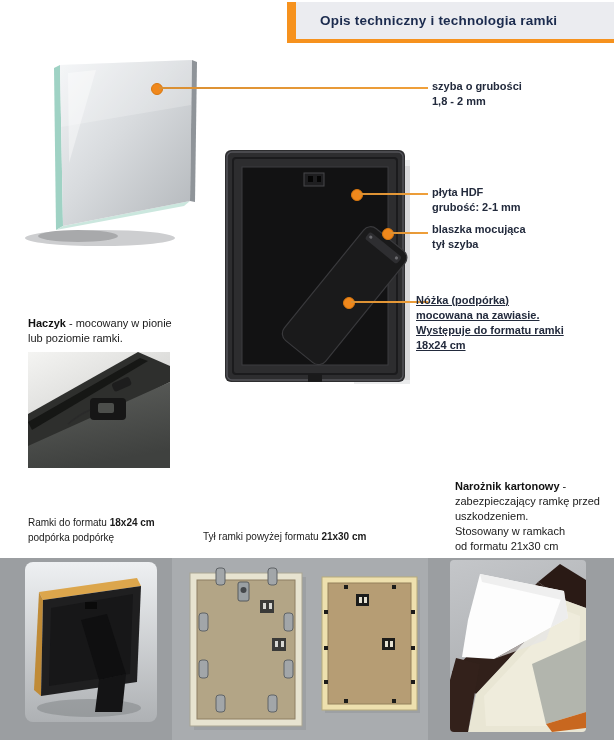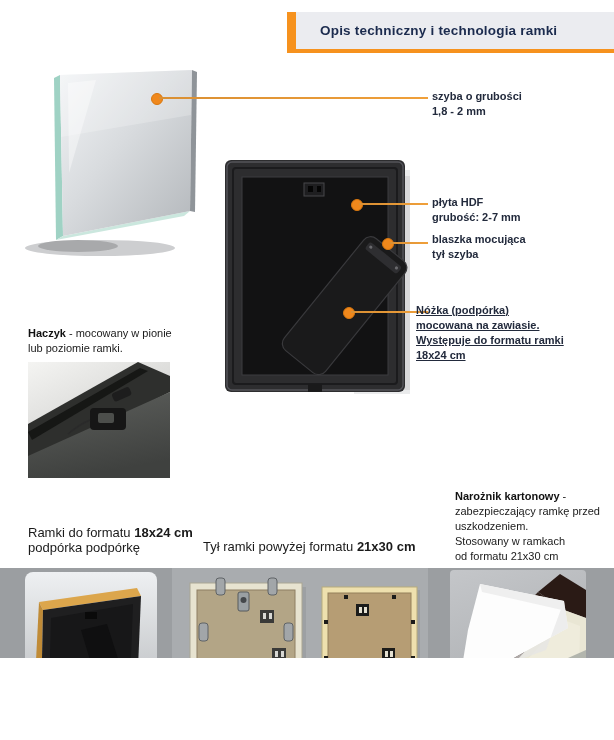--- a/index.html
+++ b/index.html
@@ -1,37 +1,37 @@
 <!DOCTYPE html>
 <html><head>
 <meta charset="utf-8">
 <style>
   html,body{margin:0;padding:0;background:#ffffff;}
-  #page{position:relative;width:614px;height:648px;background:#ffffff;overflow:hidden;
-        font-family:"Liberation Sans",sans-serif;color:#141414;margin-top:10px;}
+  #page{position:relative;width:614px;height:740px;background:#ffffff;overflow:hidden;
+        font-family:"Liberation Sans",sans-serif;color:#141414;}
 
   
   .hdr{position:absolute;left:287px;top:2px;width:318px;height:37px;
        background:#ebecf0;border-left:9px solid #f6921e;border-bottom:4px solid #f6921e;
        display:flex;align-items:center;}
   .hdr .title{padding-left:24px;font-size:13.5px;font-weight:bold;color:#1b2b4e;letter-spacing:.2px;}
 
   
   .ph{position:absolute;}
   .ph svg{display:block;}
 
   
   .lead{position:absolute;height:2px;background:linear-gradient(90deg,#d98f33,#f0a03a);}
   .dot{position:absolute;width:10px;height:10px;border-radius:50%;background:#f0881c;border:1px solid #d8770f;}
 
   
   .ann{position:absolute;font-size:11px;font-weight:bold;color:#222a3c;line-height:15px;white-space:nowrap;}
   .note{position:absolute;font-size:11px;color:#1a1a1a;line-height:15px;white-space:nowrap;}
   .note b{font-weight:bold;color:#111;}
-  .cap{position:absolute;font-size:13px;color:#1a1a1a;line-height:15px;white-space:nowrap;}
+  .cap{position:absolute;font-size:10px;color:#1a1a1a;line-height:15px;white-space:nowrap;}
   .cap b{font-weight:bold;}
 
   
   .strip{position:absolute;left:0;top:558px;width:614px;height:182px;background:#9b9ea1;}
   .midpanel{position:absolute;left:172px;top:0;width:256px;height:182px;background:#a9acaf;}
   .photo-round{border-radius:8px;overflow:hidden;}
 </style>
 </head>
 <body>
 
@@ -93,21 +93,21 @@
 
   <div class="dot" style="left:343px;top:297px;"></div>
   <div class="lead" style="left:351px;top:301px;width:77px;"></div>
 
   <div class="ann" style="left:432px;top:79px;">
     <div>szyba o grubości</div>
     <div>1,8 - 2 mm</div>
   </div>
   <div class="ann" style="left:432px;top:185px;">
     <div>płyta HDF</div>
-    <div>grubość: 2-7 mm</div>
+    <div>grubość: 2-1 mm</div>
   </div>
   <div class="ann" style="left:432px;top:222px;">
     <div>blaszka mocująca</div>
     <div>tył szyba</div>
   </div>
   <div class="ann" style="left:416px;top:293px;text-decoration:underline;">
     <div>Nóżka (podpórka)</div>
     <div>mocowana na zawiasie.</div>
     <div>Występuje do formatu ramki</div>
     <div>18x24 cm</div>

